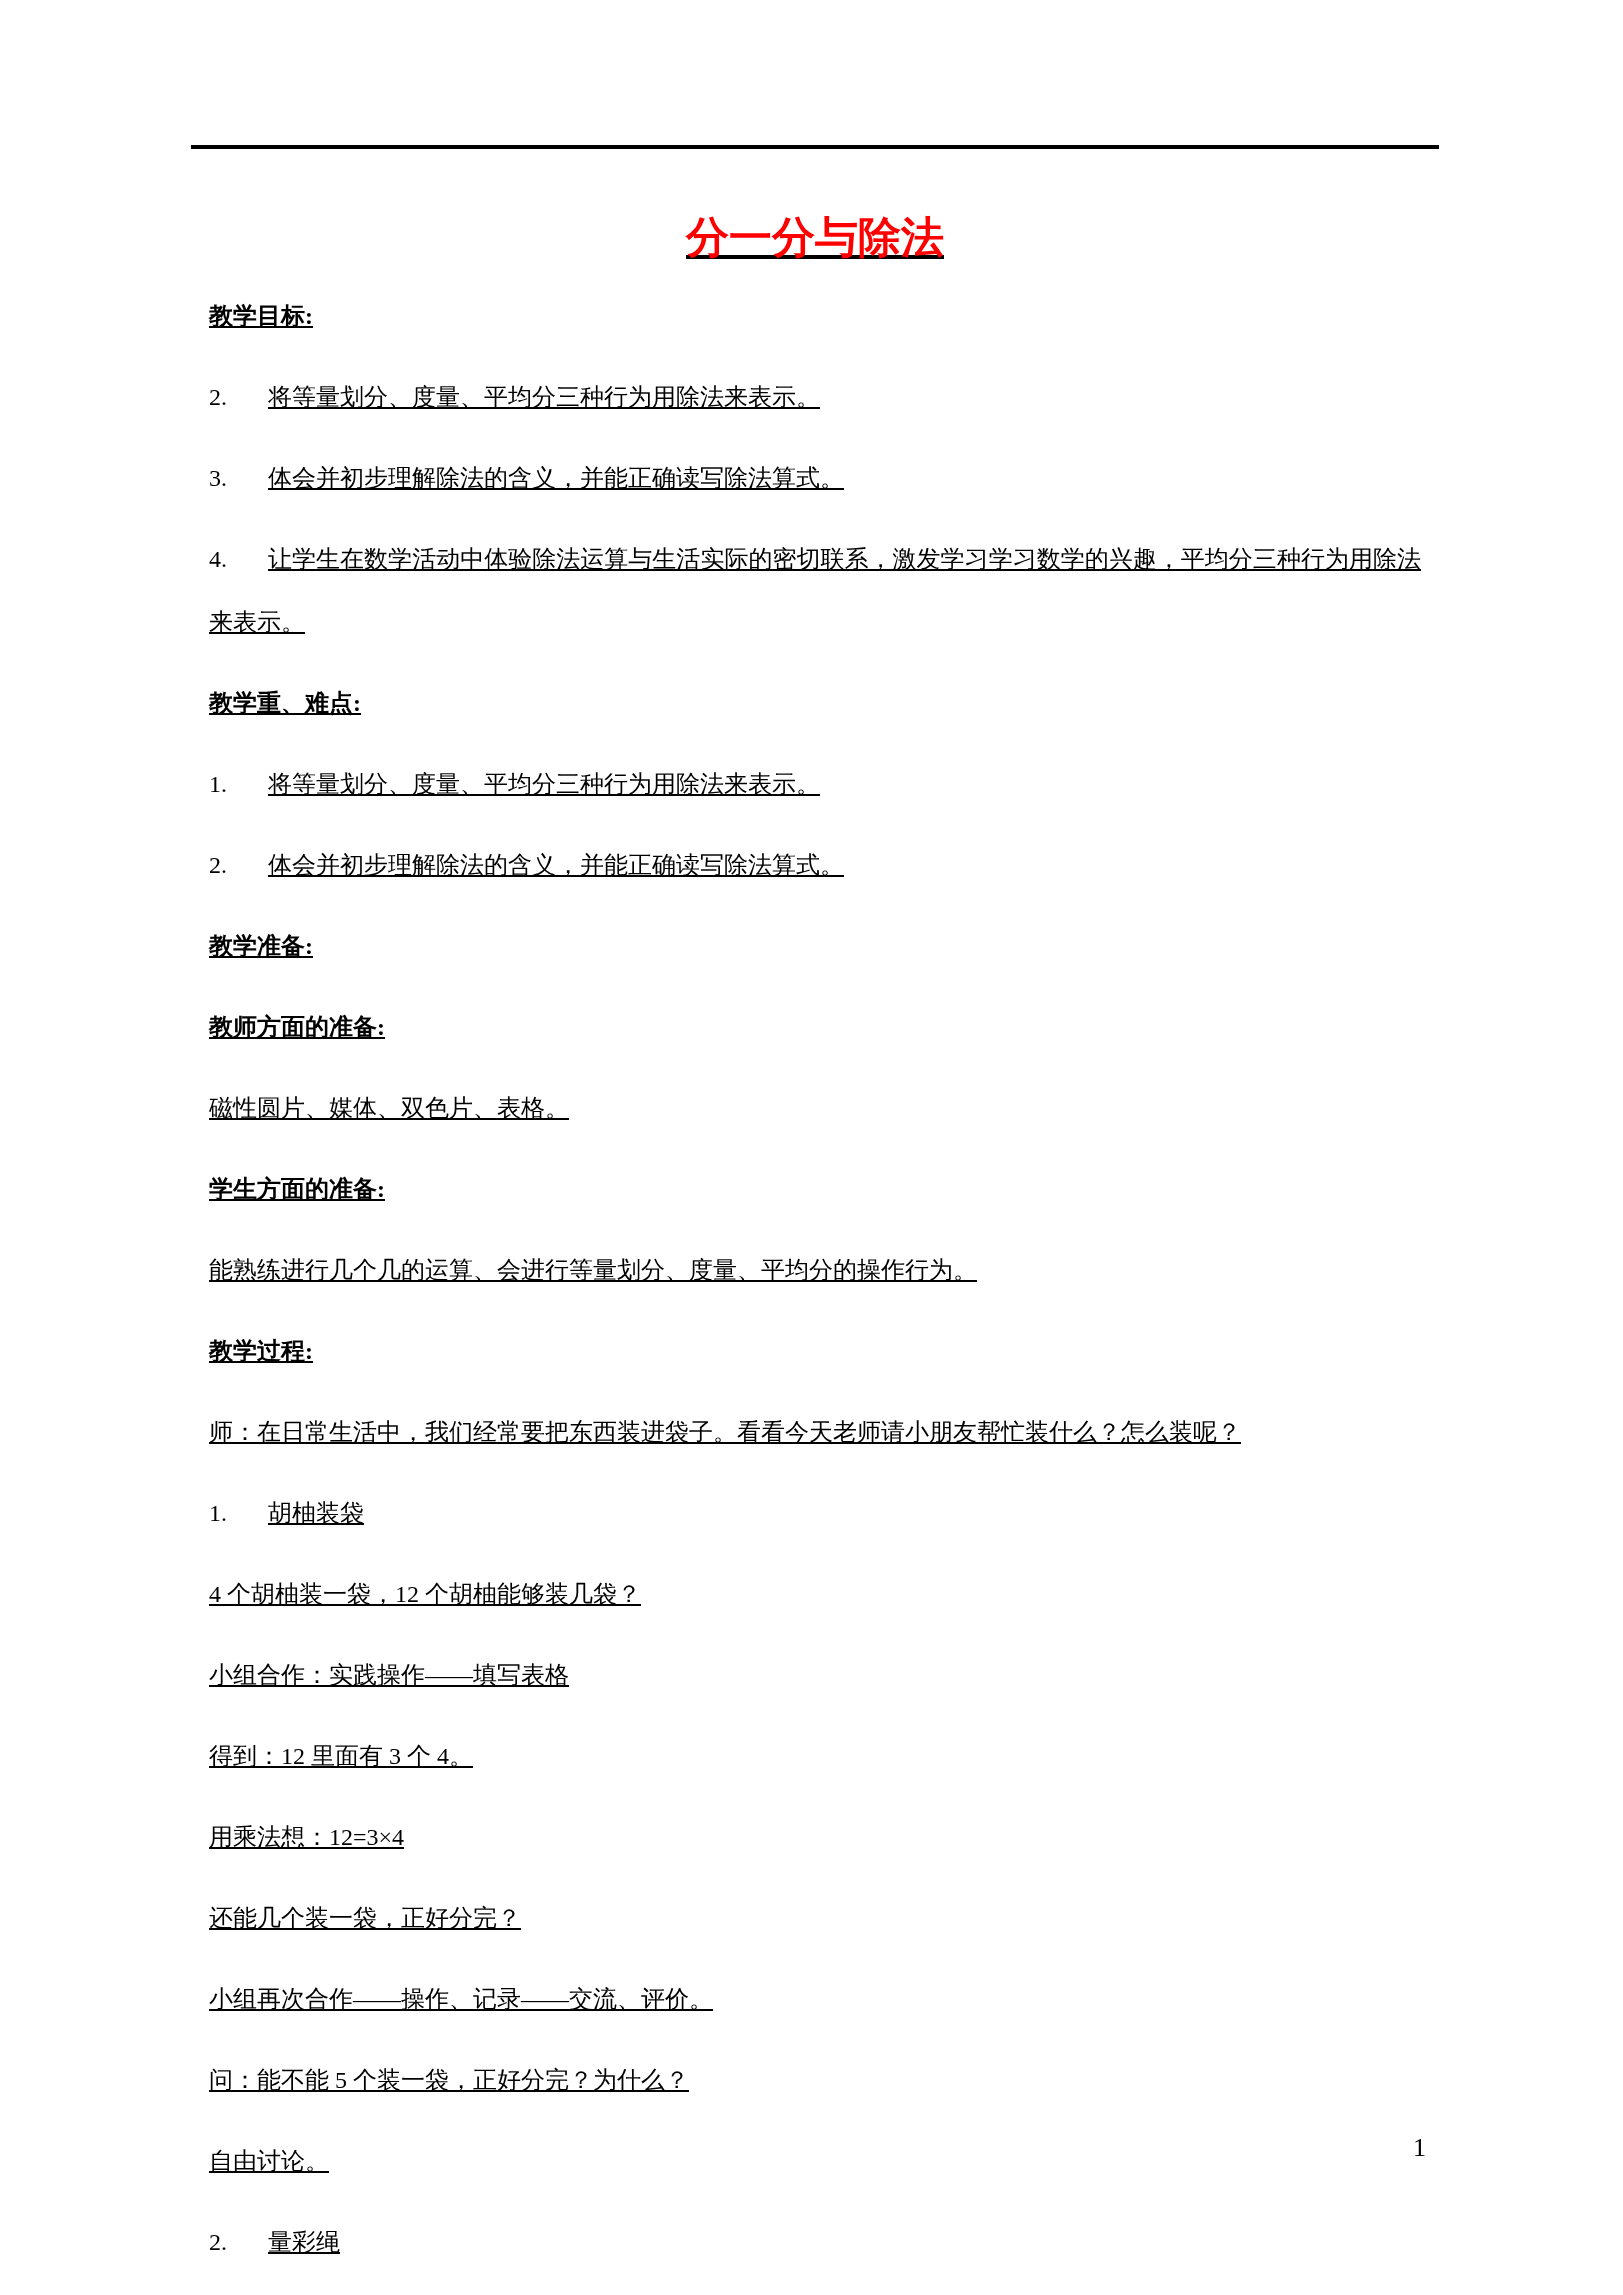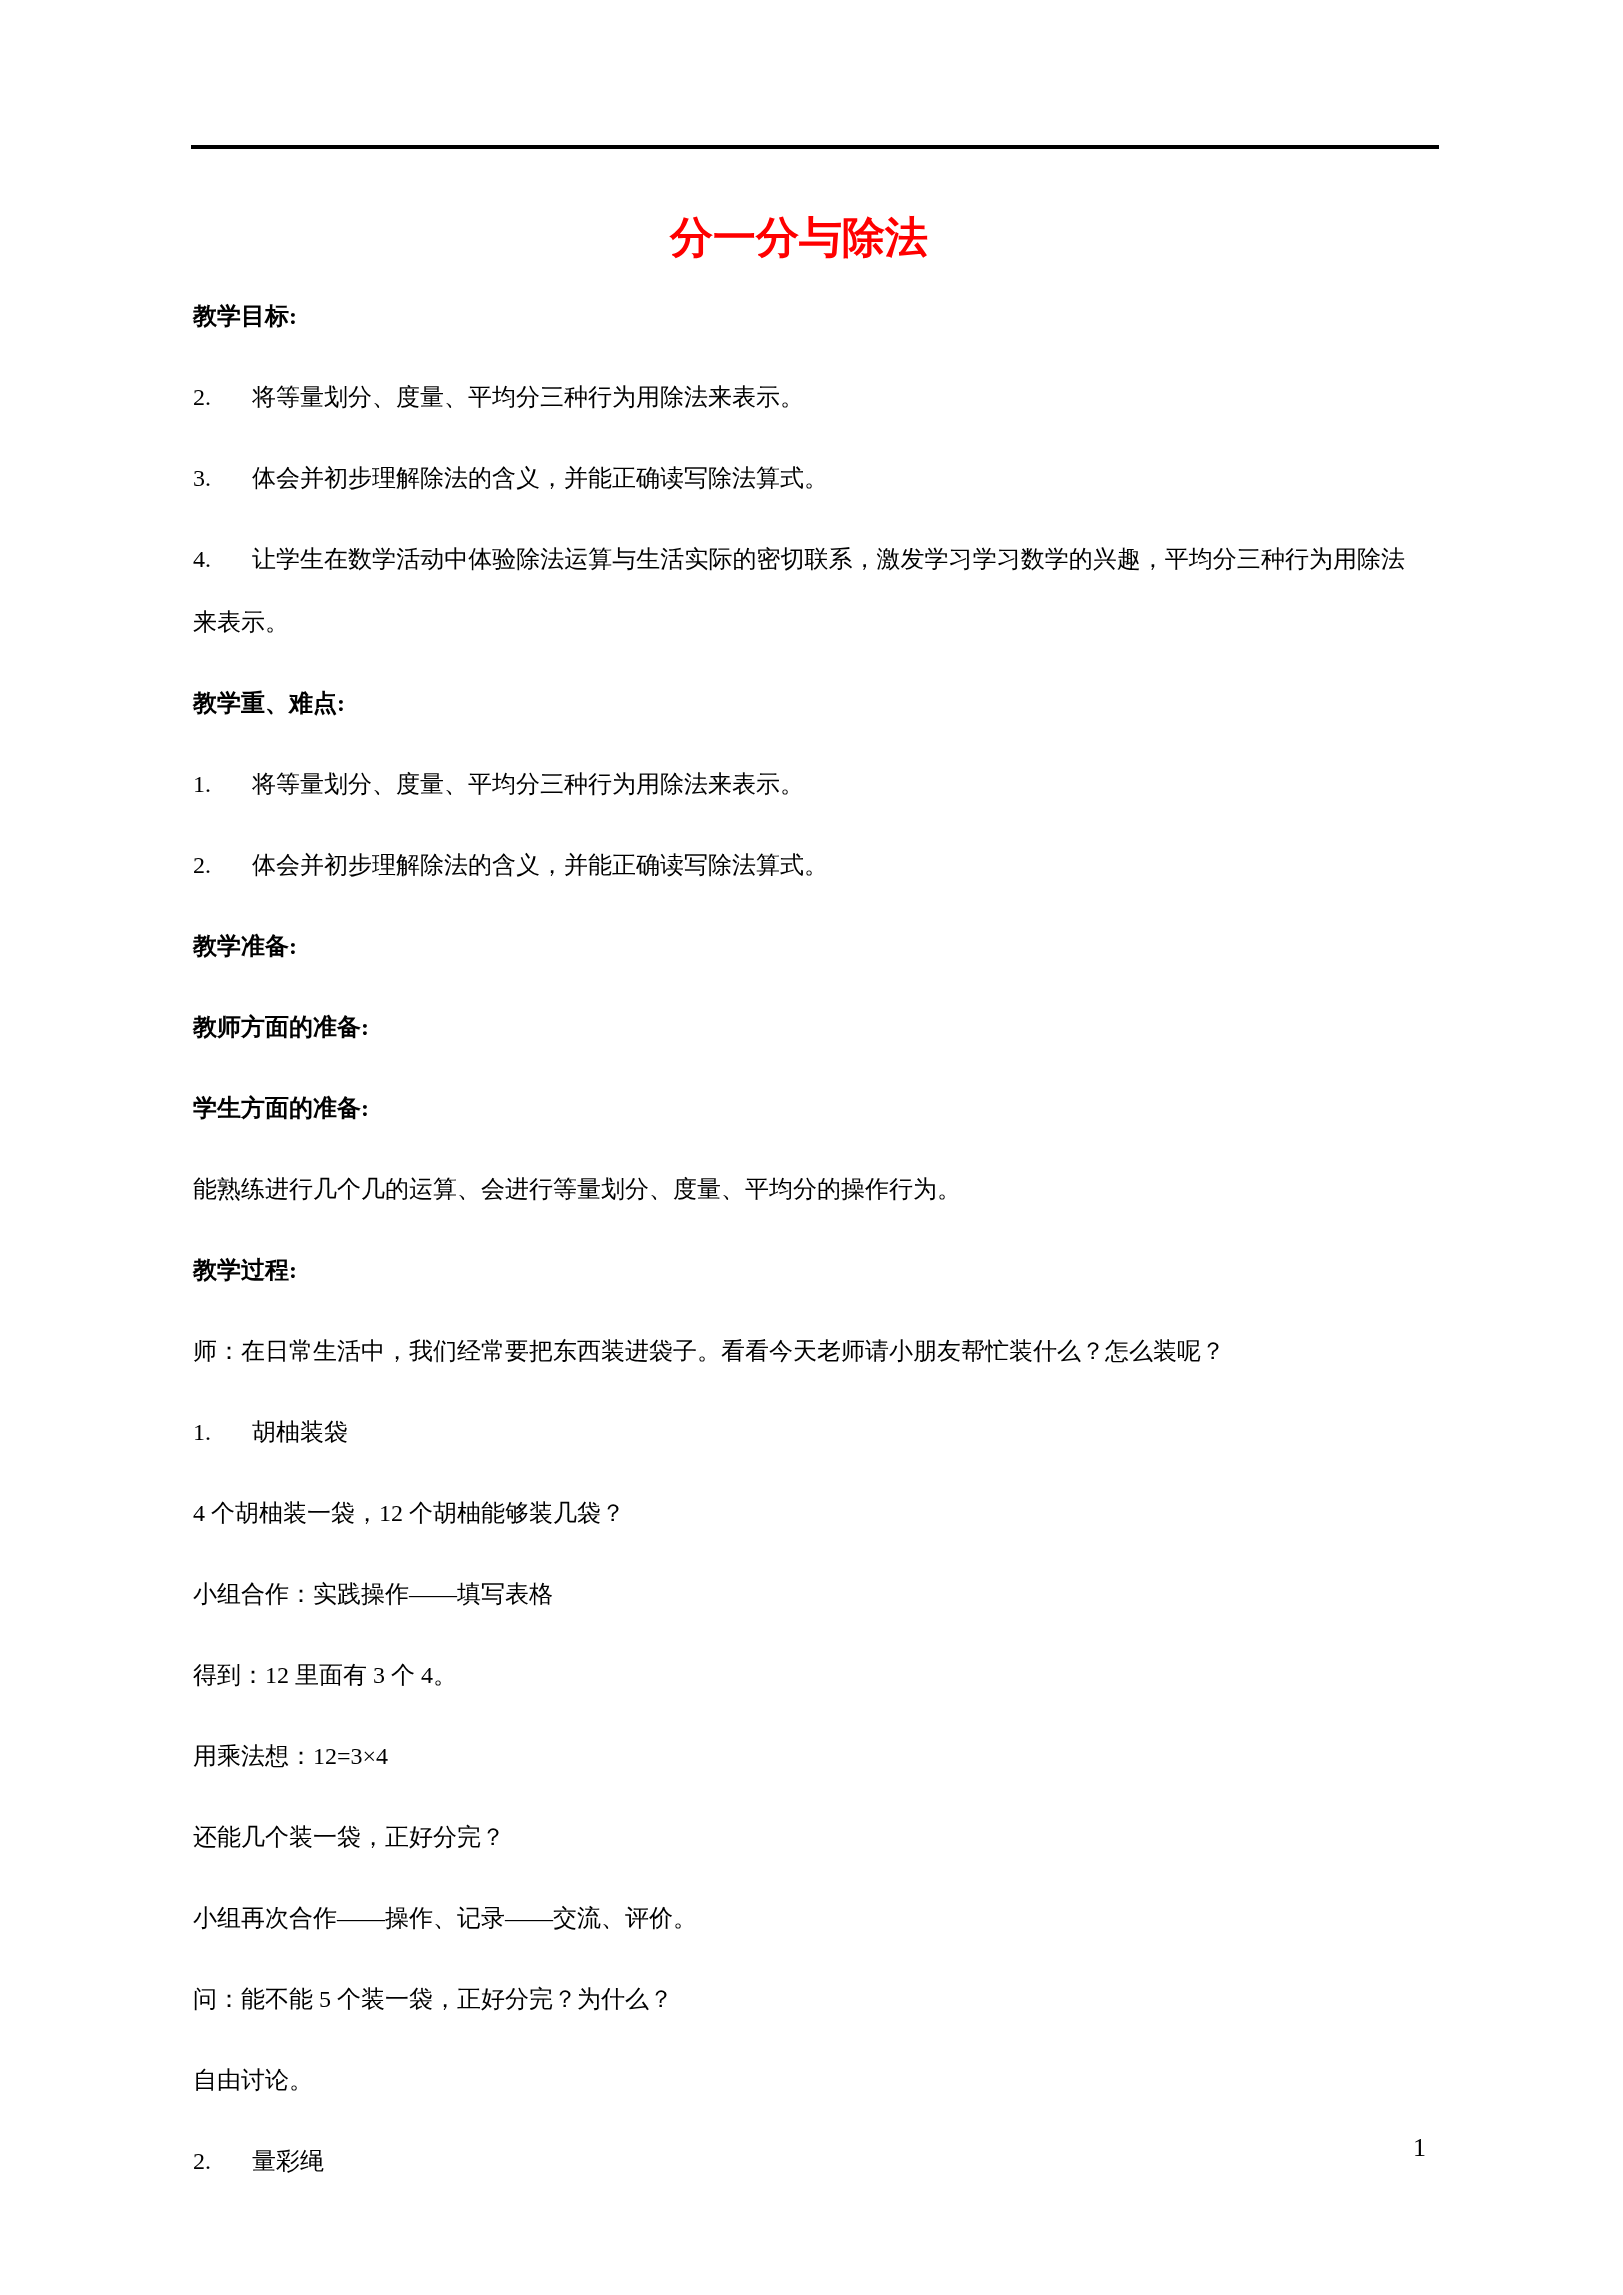--- a/index.html
+++ b/index.html
@@ -12,22 +12,23 @@
     overflow:hidden;
   }
   .header-rule{
     position:absolute;
     left:191px;top:145px;
     width:1248px;height:3.9px;
     background:#000000;
   }
   .content{
     position:absolute;
-    left:175px;top:0;
+    left:191px;top:0;
     width:1248px;
+    text-decoration:underline;
   }
   .doc-title{
     margin:206px 0 0 0;
     line-height:63px;
     font-size:43px;
     font-weight:bold;
     text-align:center;
     color:#ff0000;
   }
   .content p{
@@ -77,20 +78,21 @@
     <p class="h">教学重、难点:</p>
 
     <p class="li"><span class="num">1.</span><span>将等量划分、度量、平均分三种行为用除法来表示。</span></p>
 
     <p class="li"><span class="num">2.</span><span>体会并初步理解除法的含义，并能正确读写除法算式。</span></p>
 
     <p class="h">教学准备:</p>
 
     <p class="h">教师方面的准备:</p>
 
+    <p>磁性圆片、媒体、双色片、表格。</p>
 
     <p class="h">学生方面的准备:</p>
 
     <p>能熟练进行几个几的运算、会进行等量划分、度量、平均分的操作行为。</p>
 
     <p class="h">教学过程:</p>
 
 
     <p>师：在日常生活中，我们经常要把东西装进袋子。看看今天老师请小朋友帮忙装什么？怎么装呢？</p>
 

